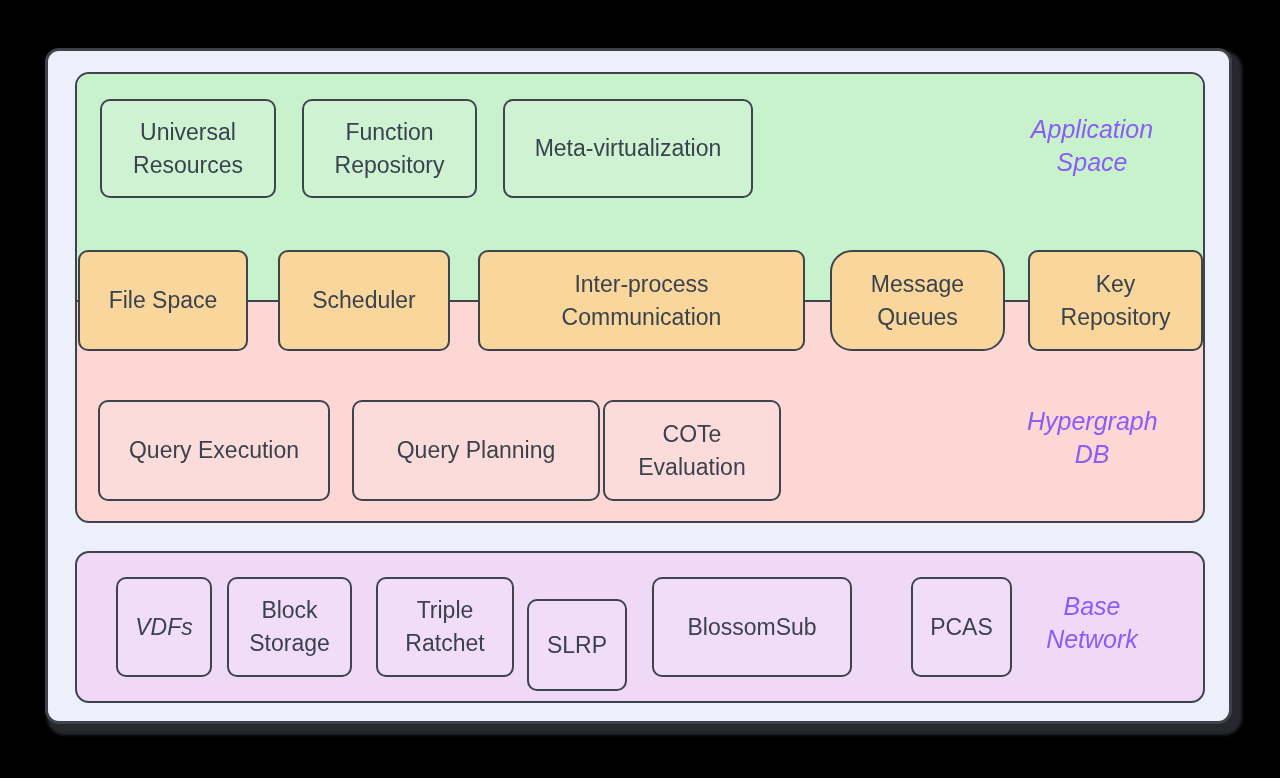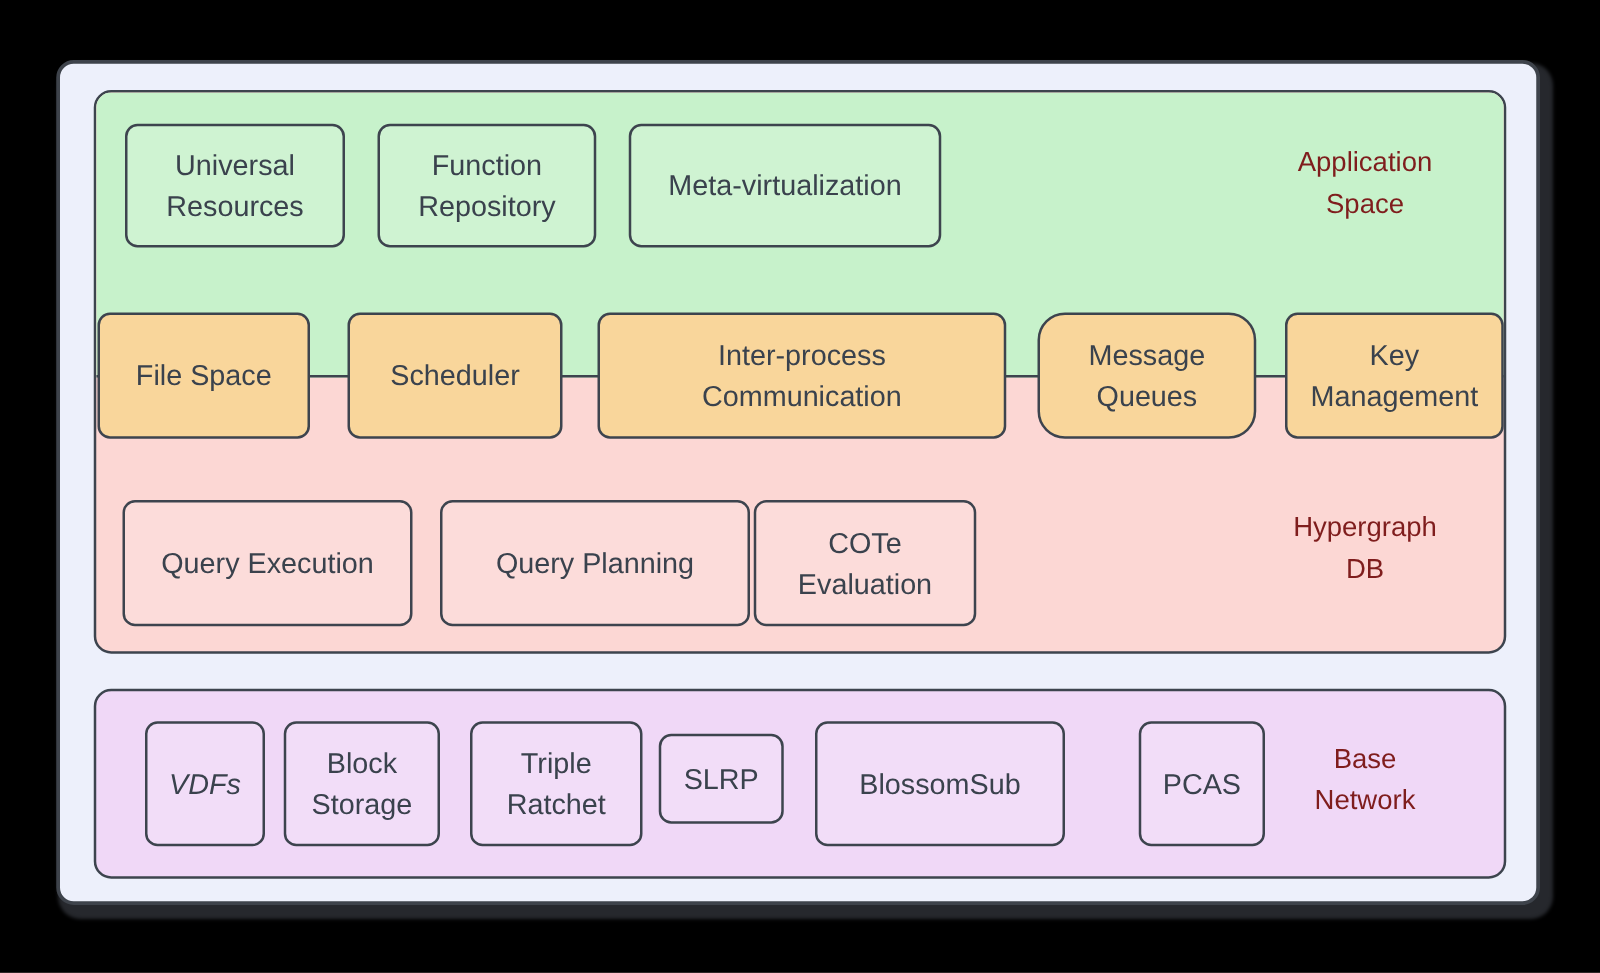--- a/index.html
+++ b/index.html
@@ -12,21 +12,21 @@
     border:2px solid #3d444e;border-radius:14px;background:#fcd7d4;overflow:hidden;z-index:1;}
   .stack .green-half{position:absolute;left:0;top:0;width:100%;height:228px;box-sizing:border-box;
     background:#c7f2cb;border-bottom:2px solid #3d444e;}
   .section-purple{position:absolute;left:27px;top:500px;width:1130px;height:152px;box-sizing:border-box;
     border:2px solid #3d444e;border-radius:14px;background:#f0d8f7;z-index:1;}
   .node{position:absolute;box-sizing:border-box;border:2px solid #3d444e;border-radius:10px;
     display:flex;align-items:center;justify-content:center;text-align:center;
     color:#3a424d;font-size:23px;line-height:33px;z-index:2;background:rgba(255,255,255,0.14);}
   .node.orange{background:#f9d69b;z-index:3;}
   .layer-label{position:absolute;width:180px;display:flex;align-items:center;justify-content:center;
-    text-align:center;color:#7f1d1d;font-size:22px;line-height:33px;z-index:2;}
+    text-align:center;color:#8b5cf6;font-size:25px;line-height:33px;z-index:2;font-style:italic;}
   .layer-label span, .node span{display:block;}
   .mw120 span{max-width:120px;} .mw110 span{max-width:110px;} .mw150 span{max-width:150px;}
   .mw250 span{max-width:250px;} .mw90 span{max-width:90px;} .mw130 span{max-width:130px;}
 </style>
 </head>
 <body>
 
 <div class="stage">
   <div class="frame">
 
@@ -54,21 +54,21 @@
     <div class="node orange" style="left:230px;top:199px;width:172px;height:101px;">
       <span>Scheduler</span>
     </div>
     <div class="node orange mw250" style="left:430px;top:199px;width:327px;height:101px;">
       <span>Inter-process Communication</span>
     </div>
     <div class="node orange mw110" style="left:782px;top:199px;width:175px;height:101px;border-radius:22px;">
       <span>Message Queues</span>
     </div>
     <div class="node orange mw150" style="left:980px;top:199px;width:175px;height:101px;">
-      <span>Key Management</span>
+      <span>Key Repository</span>
     </div>
 
     <div class="layer-label mw130" style="left:954px;top:354px;height:66px;">
       <span>Hypergraph DB</span>
     </div>
 
     <div class="node" style="left:50px;top:349px;width:232px;height:101px;">
       <span>Query Execution</span>
     </div>
     <div class="node" style="left:304px;top:349px;width:248px;height:101px;">
@@ -86,21 +86,21 @@
 
     <div class="node" style="left:68px;top:526px;width:96px;height:100px;font-style:italic;">
       <span>VDFs</span>
     </div>
     <div class="node mw90" style="left:179px;top:526px;width:125px;height:100px;">
       <span>Block Storage</span>
     </div>
     <div class="node mw90" style="left:328px;top:526px;width:138px;height:100px;">
       <span>Triple Ratchet</span>
     </div>
-    <div class="node" style="left:479px;top:536px;width:100px;height:72px;">
+    <div class="node" style="left:479px;top:548px;width:100px;height:92px;">
       <span>SLRP</span>
     </div>
     <div class="node" style="left:604px;top:526px;width:200px;height:100px;">
       <span>BlossomSub</span>
     </div>
     <div class="node" style="left:863px;top:526px;width:101px;height:100px;">
       <span>PCAS</span>
     </div>
 
   </div>

